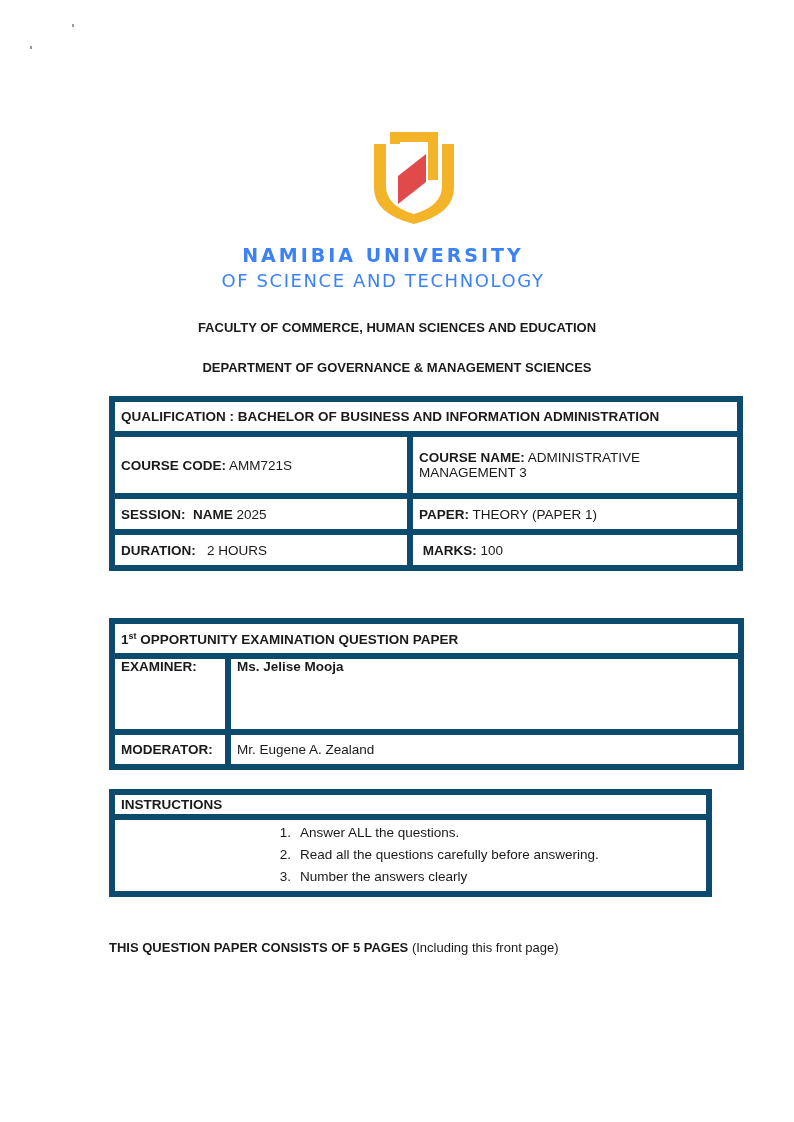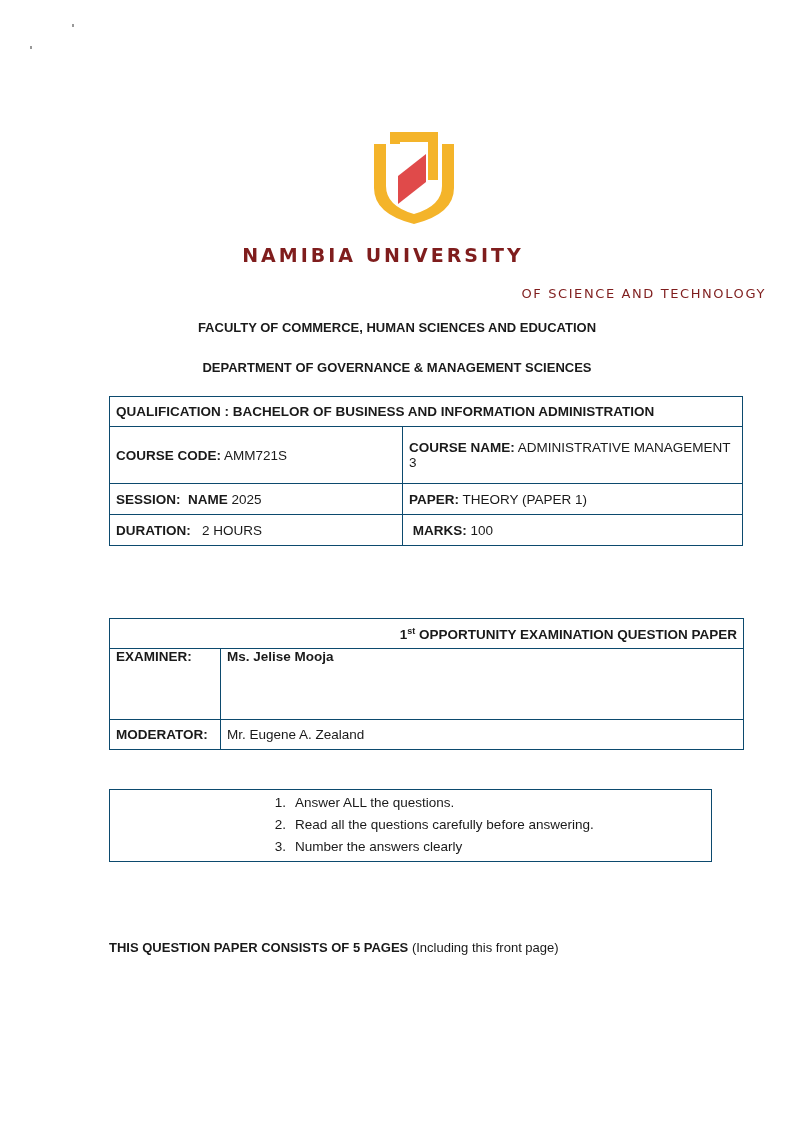--- a/index.html
+++ b/index.html
@@ -3,45 +3,45 @@
 <meta charset="utf-8">
 <style>
   html, body { margin: 0; padding: 0; background: #ffffff; }
   body {
     width: 794px; height: 1122px; position: relative; overflow: hidden;
     font-family: "Liberation Sans", sans-serif; color: #1a1a1a;
   }
   .logo { position: absolute; left: 368px; top: 130px; width: 92px; height: 96px; }
   .uni-name {
     position: absolute; left: 0; width: 766px; text-align: center;
-    font-family: "DejaVu Sans", sans-serif; color: #7f1d1d; letter-spacing: 2px;
+    font-family: "DejaVu Sans", sans-serif; color: #3b82f6; letter-spacing: 2px;
   }
   .uni-name.l1 { top: 244px; font-size: 19px; font-weight: bold; letter-spacing: 3px; }
-  .uni-name.l2 { top: 286px; font-size: 13px; letter-spacing: 1.6px; text-align: right; }
+  .uni-name.l2 { top: 270px; font-size: 18px; letter-spacing: 1.6px; }
   .heading {
     position: absolute; left: 0; width: 794px; text-align: center;
     font-size: 13px; font-weight: bold;
   }
   .h1 { top: 320px; }
   .h2 { top: 360px; }
 
   table { border-collapse: collapse; position: absolute; font-size: 13.5px; }
-  td { border: 1px solid #0c4a6e; padding: 0 6px; vertical-align: middle; }
+  td { border: 6px solid #0c4a6e; padding: 0 6px; vertical-align: middle; }
   b { font-weight: bold; }
 
   .t1 { left: 109px; top: 396px; width: 634px; }
   .t1 tr.r1 td { height: 29px; }
   .t1 tr.r2 td { height: 29px; }
   .t1 tr.r3 td { height: 56px; }
   .t1 tr.r4 td { height: 30px; }
   .t1 tr.r5 td { height: 30px; }
   .t1 td.c1 { width: 280px; }
 
   .t2 { left: 109px; top: 618px; width: 635px; }
-  .t2 tr.r1 td { height: 29px; text-align: right; }
+  .t2 tr.r1 td { height: 29px; }
   .t2 tr.r2 td { height: 70px; vertical-align: top; padding-top: 0; }
   .t2 tr.r3 td { height: 29px; }
   .t2 td.c1 { width: 98px; }
   sup { font-size: 9px; }
 
   .t3 { left: 109px; top: 789px; width: 603px; }
   .t3 tr.r1 td { height: 19px; }
   .t3 tr.r2 td { padding: 2px 16px 3px 148px; }
   .instr-item { height: 22px; line-height: 22px; }
   .instr-num { display: inline-block; width: 28px; text-align: right; margin-right: 9px; }
@@ -98,20 +98,23 @@
   </tr>
   <tr class="r3">
     <td class="c1"><b>MODERATOR:</b></td>
     <td><span>Mr. Eugene A. Zealand</span></td>
   </tr>
 </tbody>
   </table>
 
 <table class="t3">
   <tbody>
+      <tr class="r1">
+    <td><b>INSTRUCTIONS</b></td>
+  </tr>
   <tr class="r2">
     <td>
       <div class="instr-item"><span class="instr-num">1.</span><span>Answer ALL the questions.</span></div>
       <div class="instr-item"><span class="instr-num">2.</span><span>Read all the questions carefully before answering.</span></div>
       <div class="instr-item"><span class="instr-num">3.</span><span>Number the answers clearly</span></div>
     </td>
   </tr>
 </tbody>
   </table>
 

